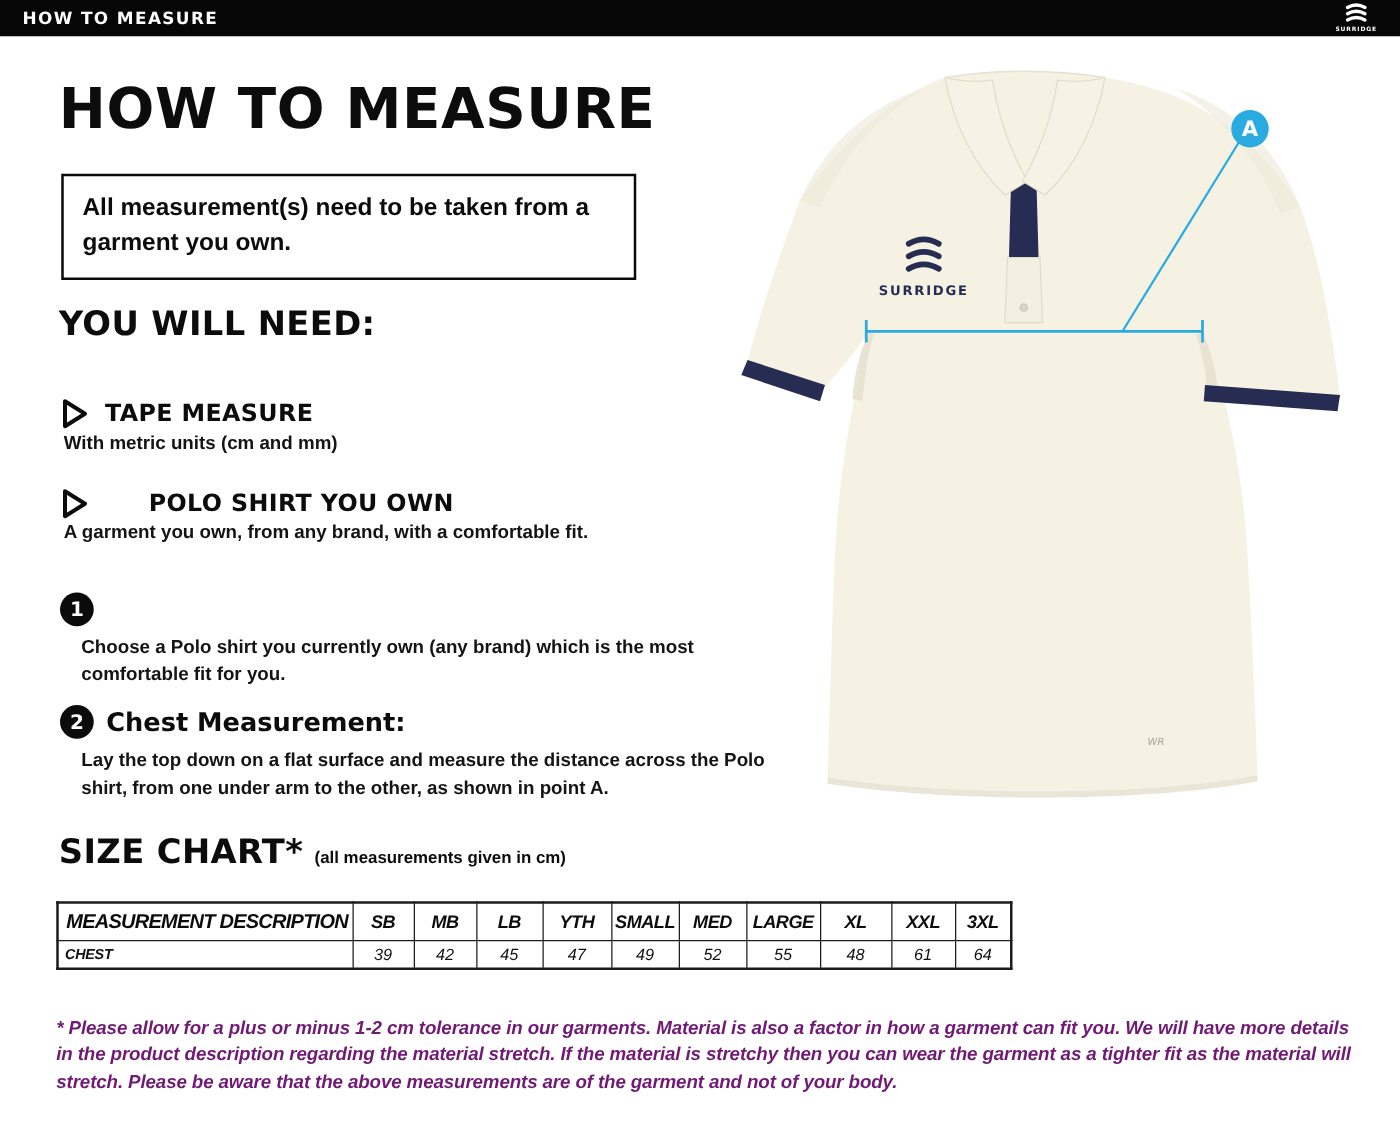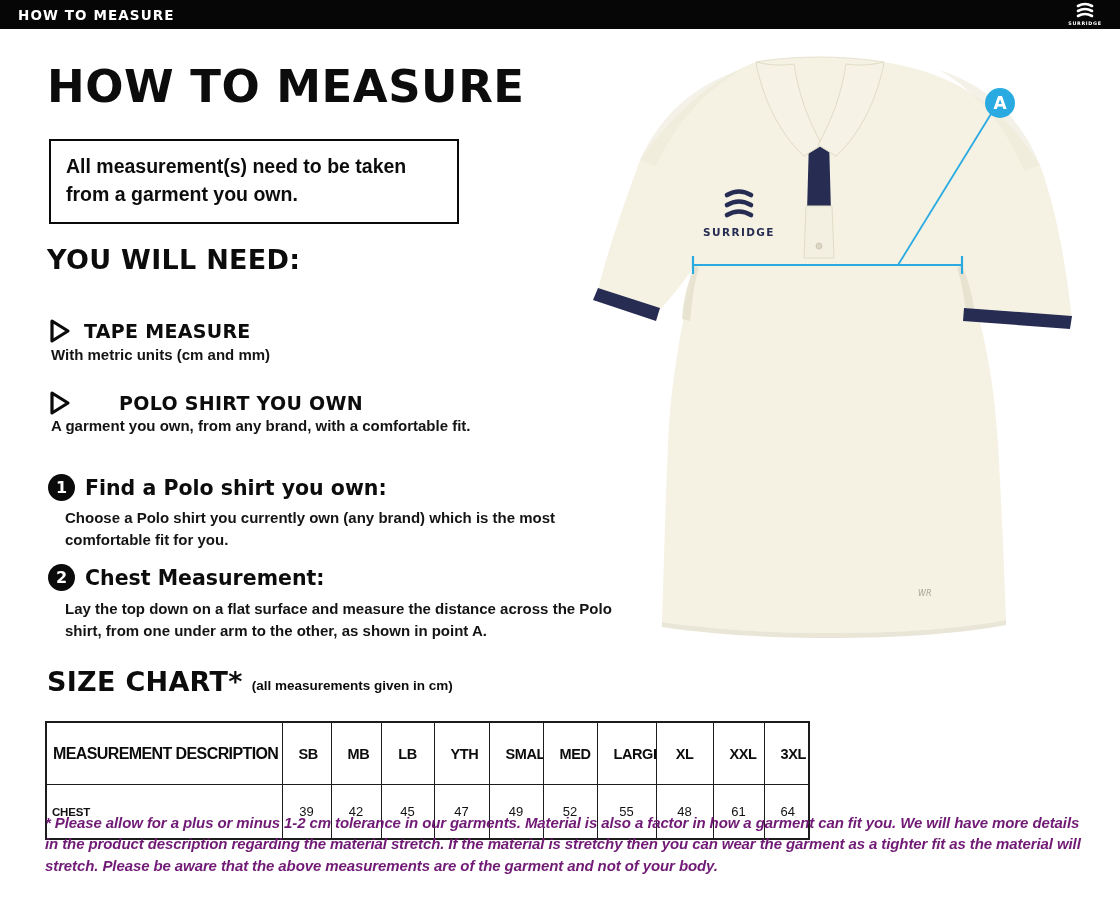--- a/index.html
+++ b/index.html
@@ -9,36 +9,36 @@
     font-family:"Liberation Sans",sans-serif;
   }
   
   .topbar{position:absolute;left:0;top:0;width:1120px;height:29px;background:#060606;display:flex;align-items:center;}
   .topbar-title{color:#fff;font-family:"DejaVu Sans",sans-serif;font-weight:bold;font-size:13.5px;letter-spacing:1.1px;padding-left:18px;}
   .brand-lockup{position:absolute;right:8px;top:1px;width:54px;height:27px;display:flex;align-items:center;justify-content:center;}
   
   .h-big{position:absolute;left:47px;top:60px;font-family:"DejaVu Sans",sans-serif;font-weight:800;font-size:45px;letter-spacing:.5px;color:#0c0c0c;white-space:nowrap;}
   .h-mid{font-family:"DejaVu Sans",sans-serif;font-weight:800;font-size:27px;letter-spacing:.3px;color:#0c0c0c;white-space:nowrap;}
   
-  .notice-box{position:absolute;left:49px;top:139px;width:410px;box-sizing:border-box;border:2.5px solid #0a0a0a;padding:12px 15px 14px 15px;font-weight:bold;font-size:19.5px;line-height:1.42;color:#0c0c0c;}
+  .notice-box{position:absolute;left:49px;top:139px;width:460px;box-sizing:border-box;border:2.5px solid #0a0a0a;padding:12px 15px 14px 15px;font-weight:bold;font-size:19.5px;line-height:1.42;color:#0c0c0c;}
   
   #ywn-heading{position:absolute;left:47px;top:244px;}
   .need-item{position:absolute;display:flex;align-items:center;gap:13px;}
   .need-label{font-family:"DejaVu Sans",sans-serif;font-weight:800;font-size:19px;letter-spacing:.3px;color:#0c0c0c;white-space:nowrap;}
   .need-desc{position:absolute;font-weight:bold;font-size:15px;color:#141414;white-space:nowrap;}
   
   .step-head{position:absolute;display:flex;align-items:center;gap:10px;}
   .step-num{width:27px;height:27px;border-radius:50%;background:#0b0b0b;color:#fff;font-family:"DejaVu Sans",sans-serif;font-weight:bold;font-size:16px;display:flex;align-items:center;justify-content:center;}
   .step-title{font-family:"DejaVu Sans",sans-serif;font-weight:800;font-size:20.5px;color:#0c0c0c;white-space:nowrap;}
   .step-desc{position:absolute;left:50px;width:555px;font-weight:bold;font-size:15px;line-height:1.45;color:#141414;margin-left:15px;}
   
   #sizechart-heading{position:absolute;left:47px;top:666px;display:flex;align-items:flex-end;}
   .h-sub{font-weight:bold;font-size:13.5px;margin-left:9px;padding-bottom:4px;color:#0c0c0c;white-space:nowrap;}
   table.size-chart{position:absolute;left:45px;top:721px;width:763px;border-collapse:collapse;table-layout:fixed;border:2px solid #1c1c1c;}
-  .size-chart th,.size-chart td{border:1.6px solid #1c1c1c;text-align:center;padding:16px;overflow:hidden;white-space:nowrap;}
+  .size-chart th,.size-chart td{border:1.6px solid #1c1c1c;text-align:center;padding:0;overflow:hidden;white-space:nowrap;font-style:italic;}
   .size-chart thead th{height:29px;font-size:14.5px;letter-spacing:-.4px;font-weight:bold;color:#0c0c0c;}
   .size-chart thead th.desc{text-align:left;padding-left:6px;font-size:16px;letter-spacing:-.6px;}
   .size-chart tr.metric td{height:19px;font-size:11.5px;letter-spacing:-.3px;font-weight:normal;}
   .size-chart tr.metric td.label{font-size:11px;font-weight:bold;text-align:left;padding-left:5px;letter-spacing:-.4px;}
   .size-chart tr.chest td{height:21px;font-size:13px;font-weight:normal;}
   .size-chart tr.chest td.label{font-size:11.5px;font-weight:bold;text-align:left;padding-left:5px;letter-spacing:-.2px;}
   
   .disclaimer{position:absolute;left:45px;top:812px;width:1050px;font-weight:bold;font-style:italic;font-size:15px;line-height:1.43;letter-spacing:-.1px;color:#701a75;}
   
   .shirt-wrap{position:absolute;left:566px;top:44px;width:552px;height:628px;}
@@ -77,21 +77,20 @@
 <div class="need-item" style="left:49px;top:390px;gap:48px;">
   <svg width="22" height="26" viewBox="0 0 22 26">
     <polygon points="3,3 19,13 3,23" fill="#ffffff" stroke="#0b0b0b" stroke-width="3.2" stroke-linejoin="round"></polygon>
   </svg>
   <span class="need-label">POLO SHIRT YOU OWN</span>
 </div>
 <div class="need-desc" style="left:51px;top:417px;">A garment you own, from any brand, with a comfortable fit.</div>
 
 <div class="step-head" style="left:48px;top:474px;">
   <div class="step-num">1</div>
-  <div class="step-title">Find a Polo shirt you own:</div>
 </div>
 <div class="step-desc" style="top:507px;">Choose a Polo shirt you currently own (any brand) which is the most comfortable fit for you.</div>
 
 <div class="step-head" style="left:48px;top:564px;">
   <div class="step-num">2</div>
   <div class="step-title">Chest Measurement:</div>
 </div>
 <div class="step-desc" style="top:598px;">Lay the top down on a flat surface and measure the distance across the Polo shirt, from one under arm to the other, as shown in point A.</div>
 
 <div id="sizechart-heading">

